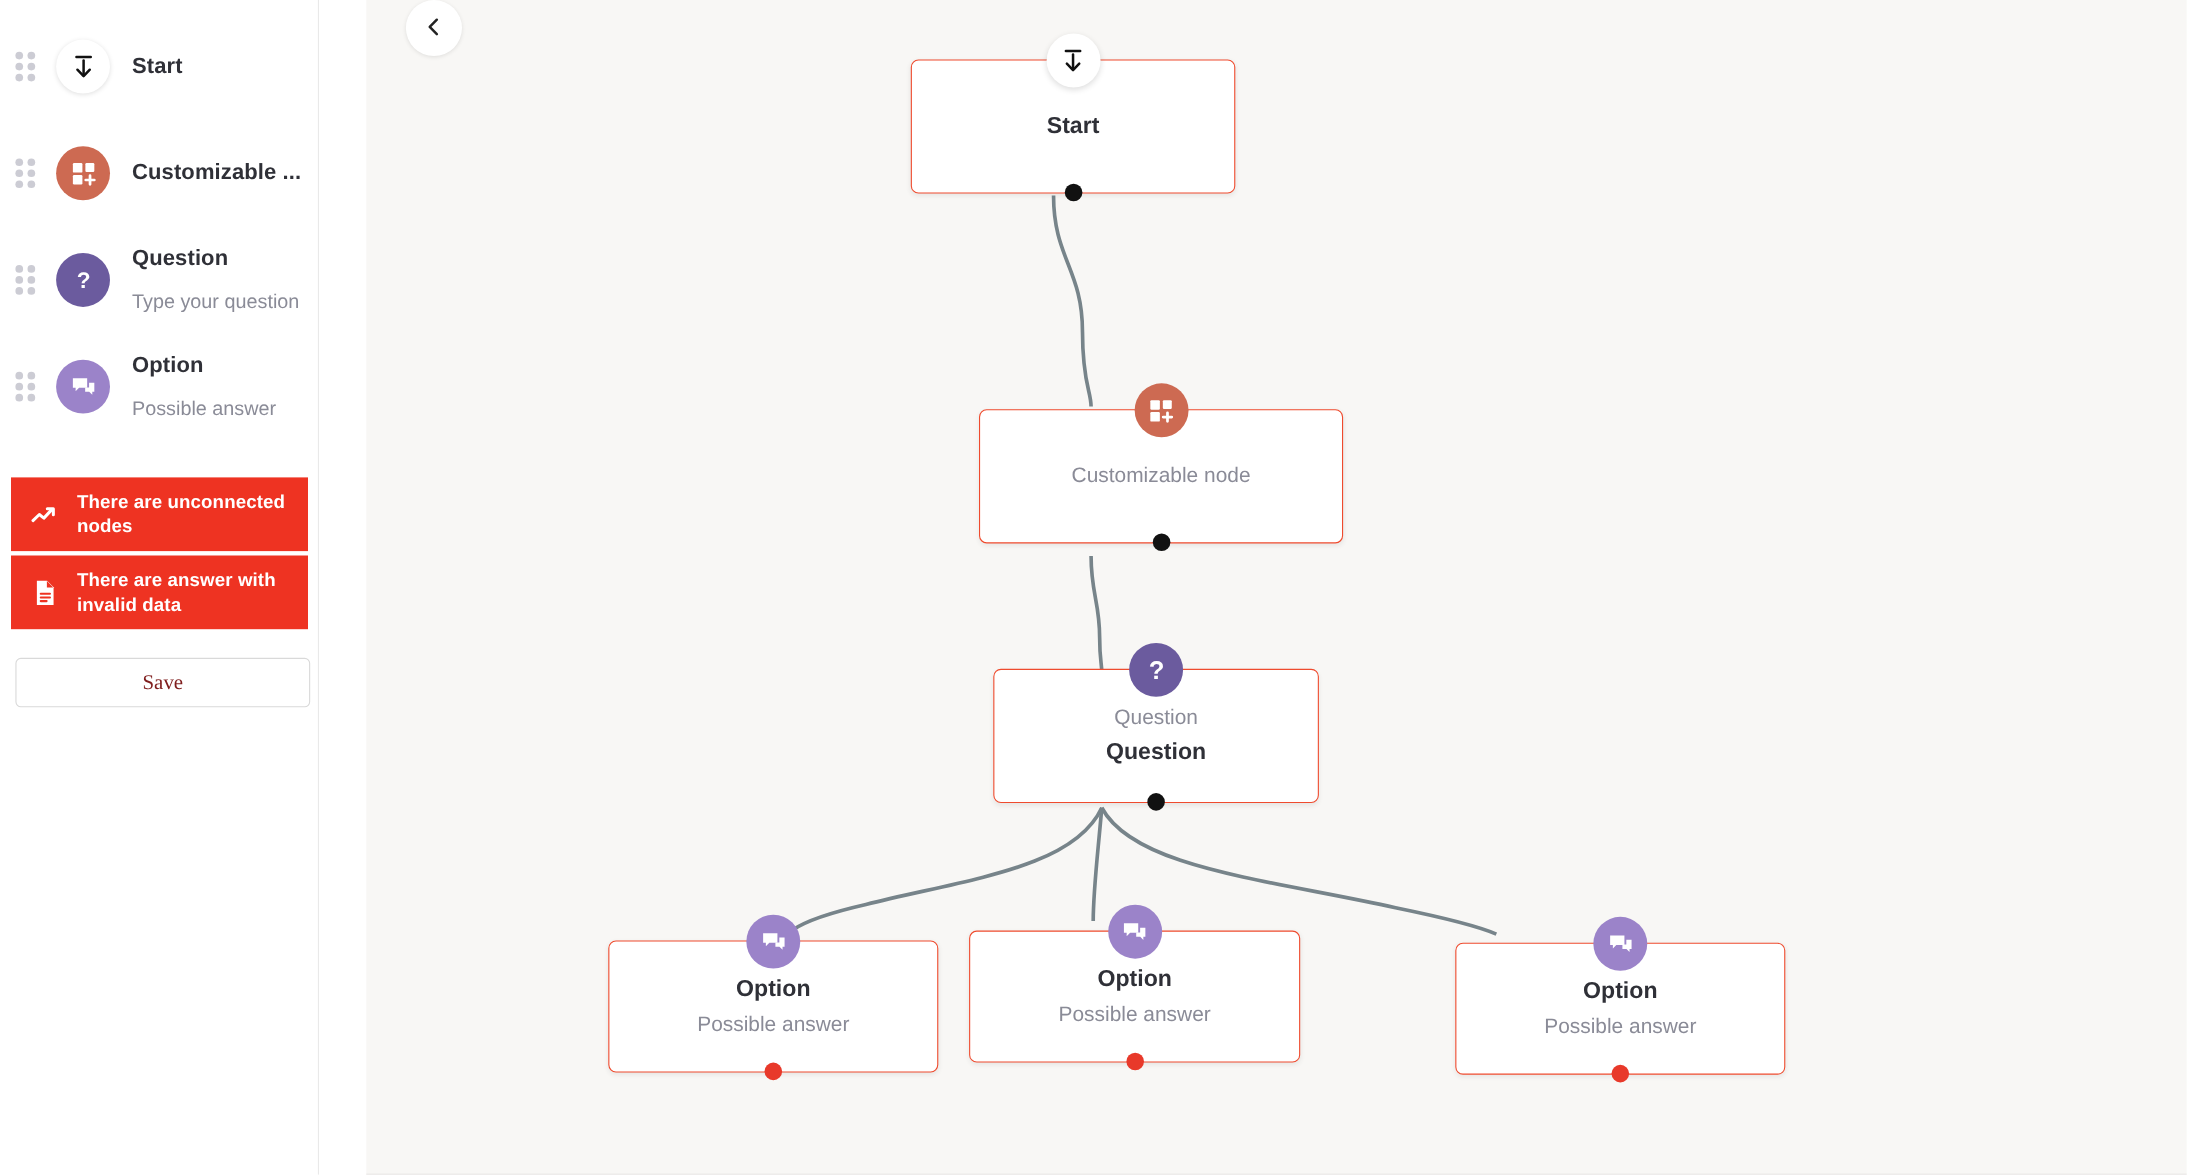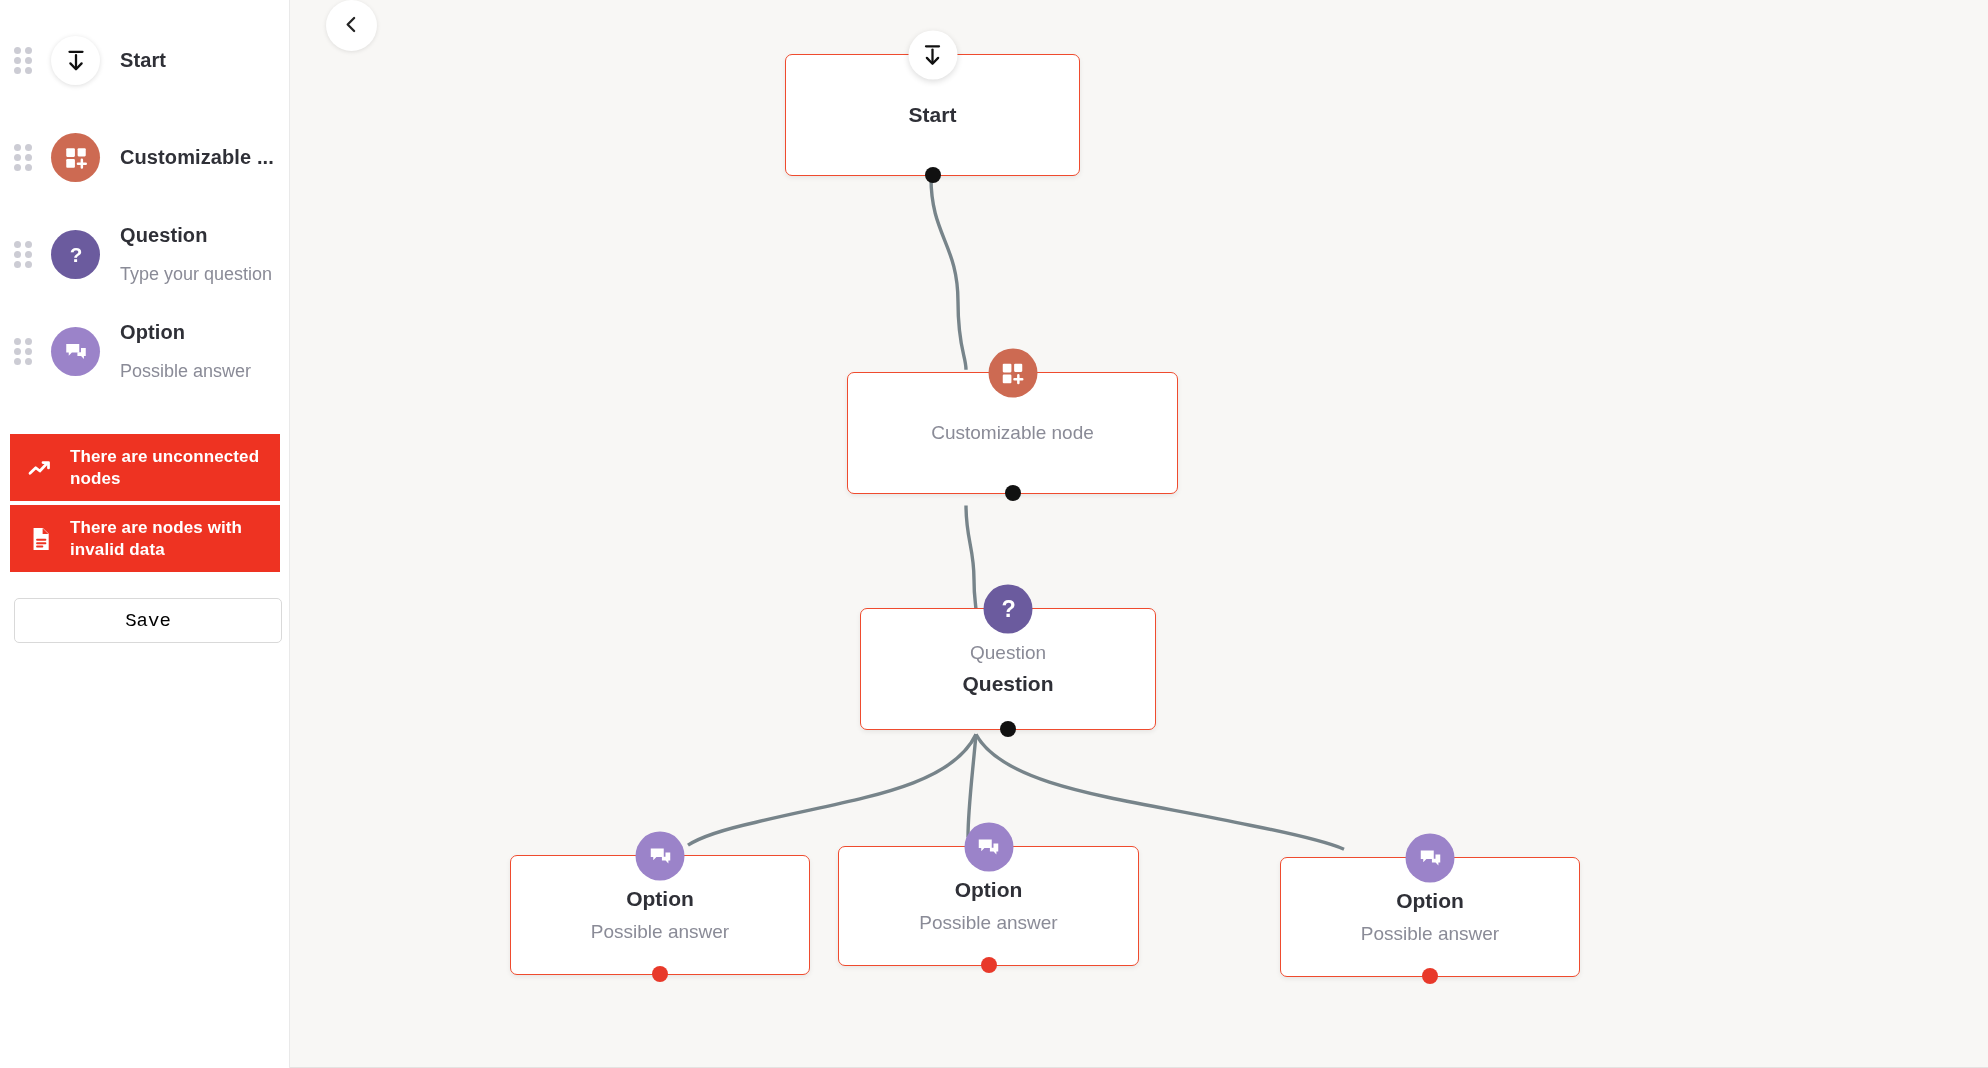--- a/index.html
+++ b/index.html
@@ -2,21 +2,21 @@
 <html><head>
 <meta charset="utf-8">
 <style>
   * { box-sizing: border-box; margin: 0; padding: 0; }
   html, body {
     width: 1988px; height: 1068px;
     overflow: hidden;
     font-family: "Liberation Sans", sans-serif;
     background: #ffffff;
   }
-  #app { position: relative; width: 1988px; height: 1068px; display: flex; }
+  #app { position: relative; width: 1988px; height: 1068px; display: flex; gap: 43px; }
 
   
   #sidebar {
     position: relative;
     width: 290px; height: 1068px;
     background: #ffffff;
     border-right: 1px solid #e9e9e9;
     flex: 0 0 290px;
     padding-top: 12px;
   }
@@ -80,23 +80,23 @@
   .warn .w-icon { flex:0 0 34px; width:34px; height:34px; display:flex; align-items:center; justify-content:center; margin-right: 12px; }
   .warn .w-text { font-size: 17px; font-weight: 700; line-height: 1.28; letter-spacing:.1px; }
 
   #save-button {
     display: block;
     margin: 26px 0 0 14px;
     width: 268px; height: 45px;
     background: #ffffff;
     border: 1px solid #d9d9d9;
     border-radius: 5px;
-    color: #000000;
+    color: #7f1d1d;
     font-size: 19px;
-    font-family: Liberation Mono, monospace;
+    font-family: Liberation Serif, serif;
     cursor: not-allowed;
   }
 
   
   #canvas {
     position: relative;
     flex: 1 1 auto;
     height: 1068px;
     background: #f8f7f5;
     border-bottom: 1px solid #e4e3e1;
@@ -255,21 +255,21 @@
         <span class="w-text">There are unconnected nodes</span>
       </div>
       <div class="warn">
         <span class="w-icon">
           <svg width="28" height="28" viewBox="0 0 24 24">
               <path d="M5.6 2.6h8l5 5v13.8H5.6z" fill="#fff"></path>
               <path d="M13.4 2.8v5h4.9" fill="#ee3322"></path>
               <path d="M8.6 12.6h7.2M8.6 15.6h7.2M8.6 18.4h4.6" stroke="#ee3322" stroke-width="1.6" stroke-linecap="round"></path>
             </svg>
         </span>
-        <span class="w-text">There are nodes with invalid data</span>
+        <span class="w-text">There are answer with invalid data</span>
       </div>
     </div>
 
     <button id="save-button">Save</button>
   </aside>
 
   <main id="canvas">
 
     <svg id="edges" viewBox="0 0 1698 1068" preserveAspectRatio="none">
 

